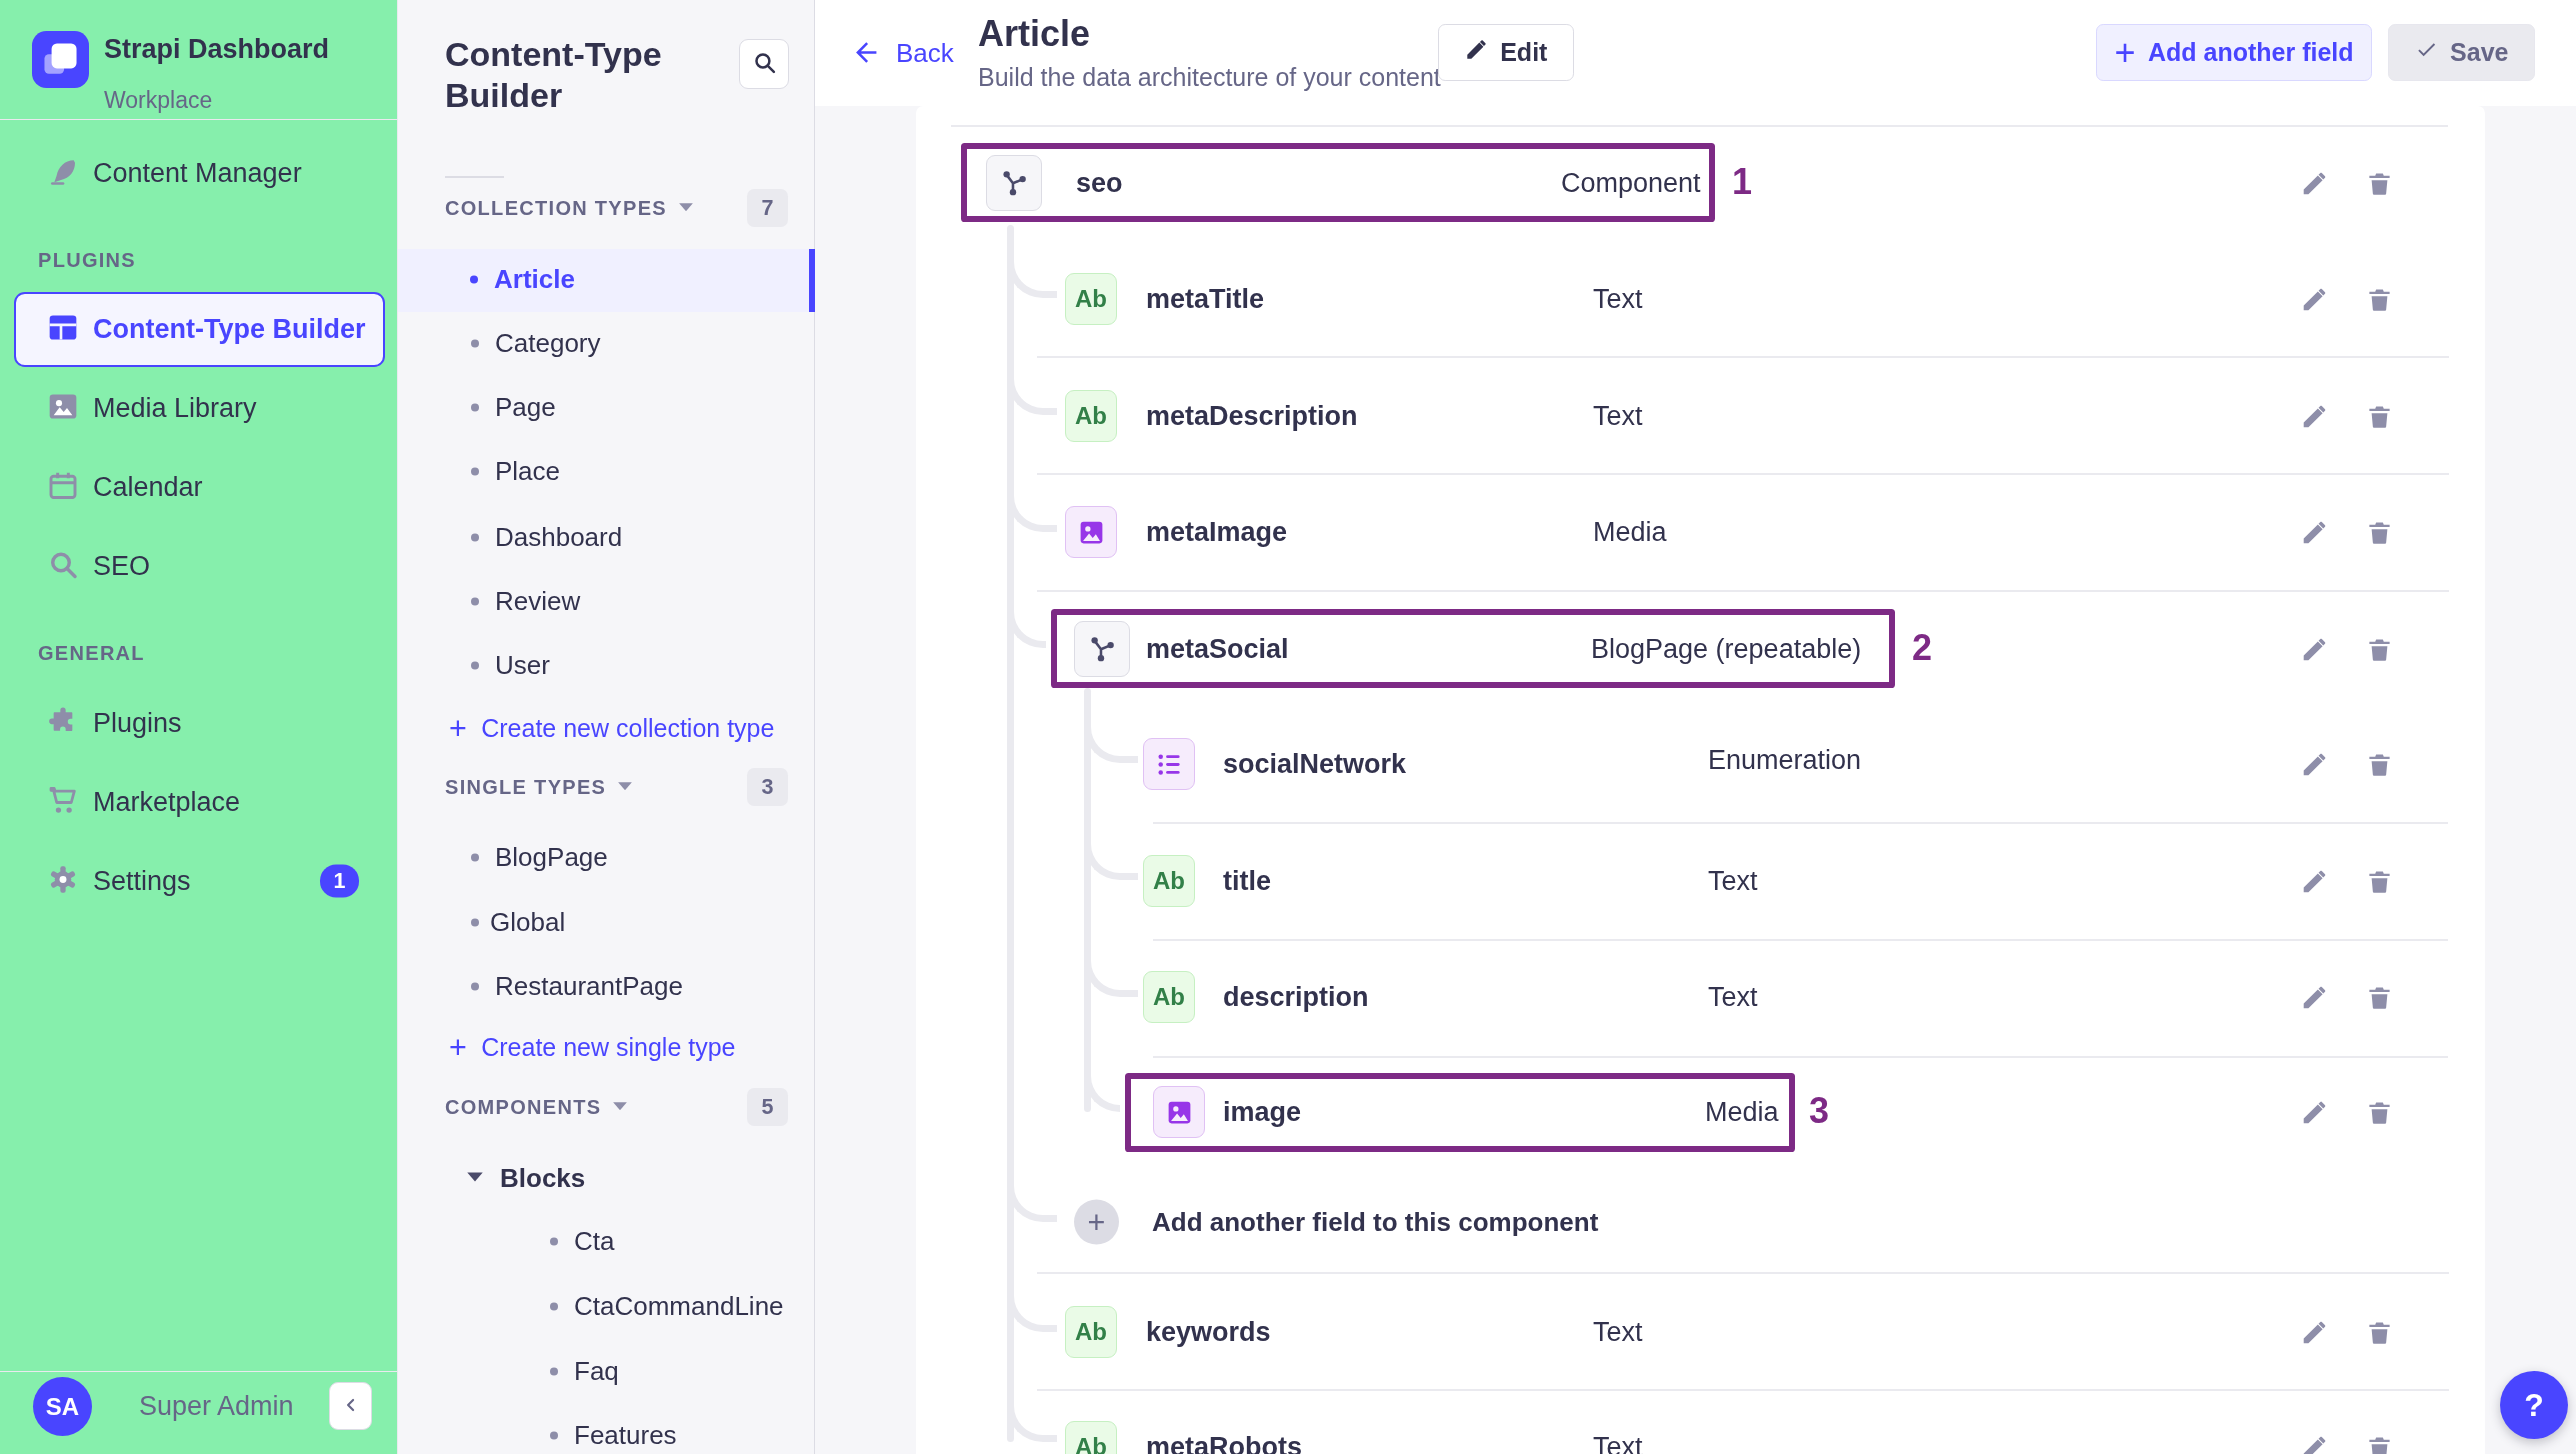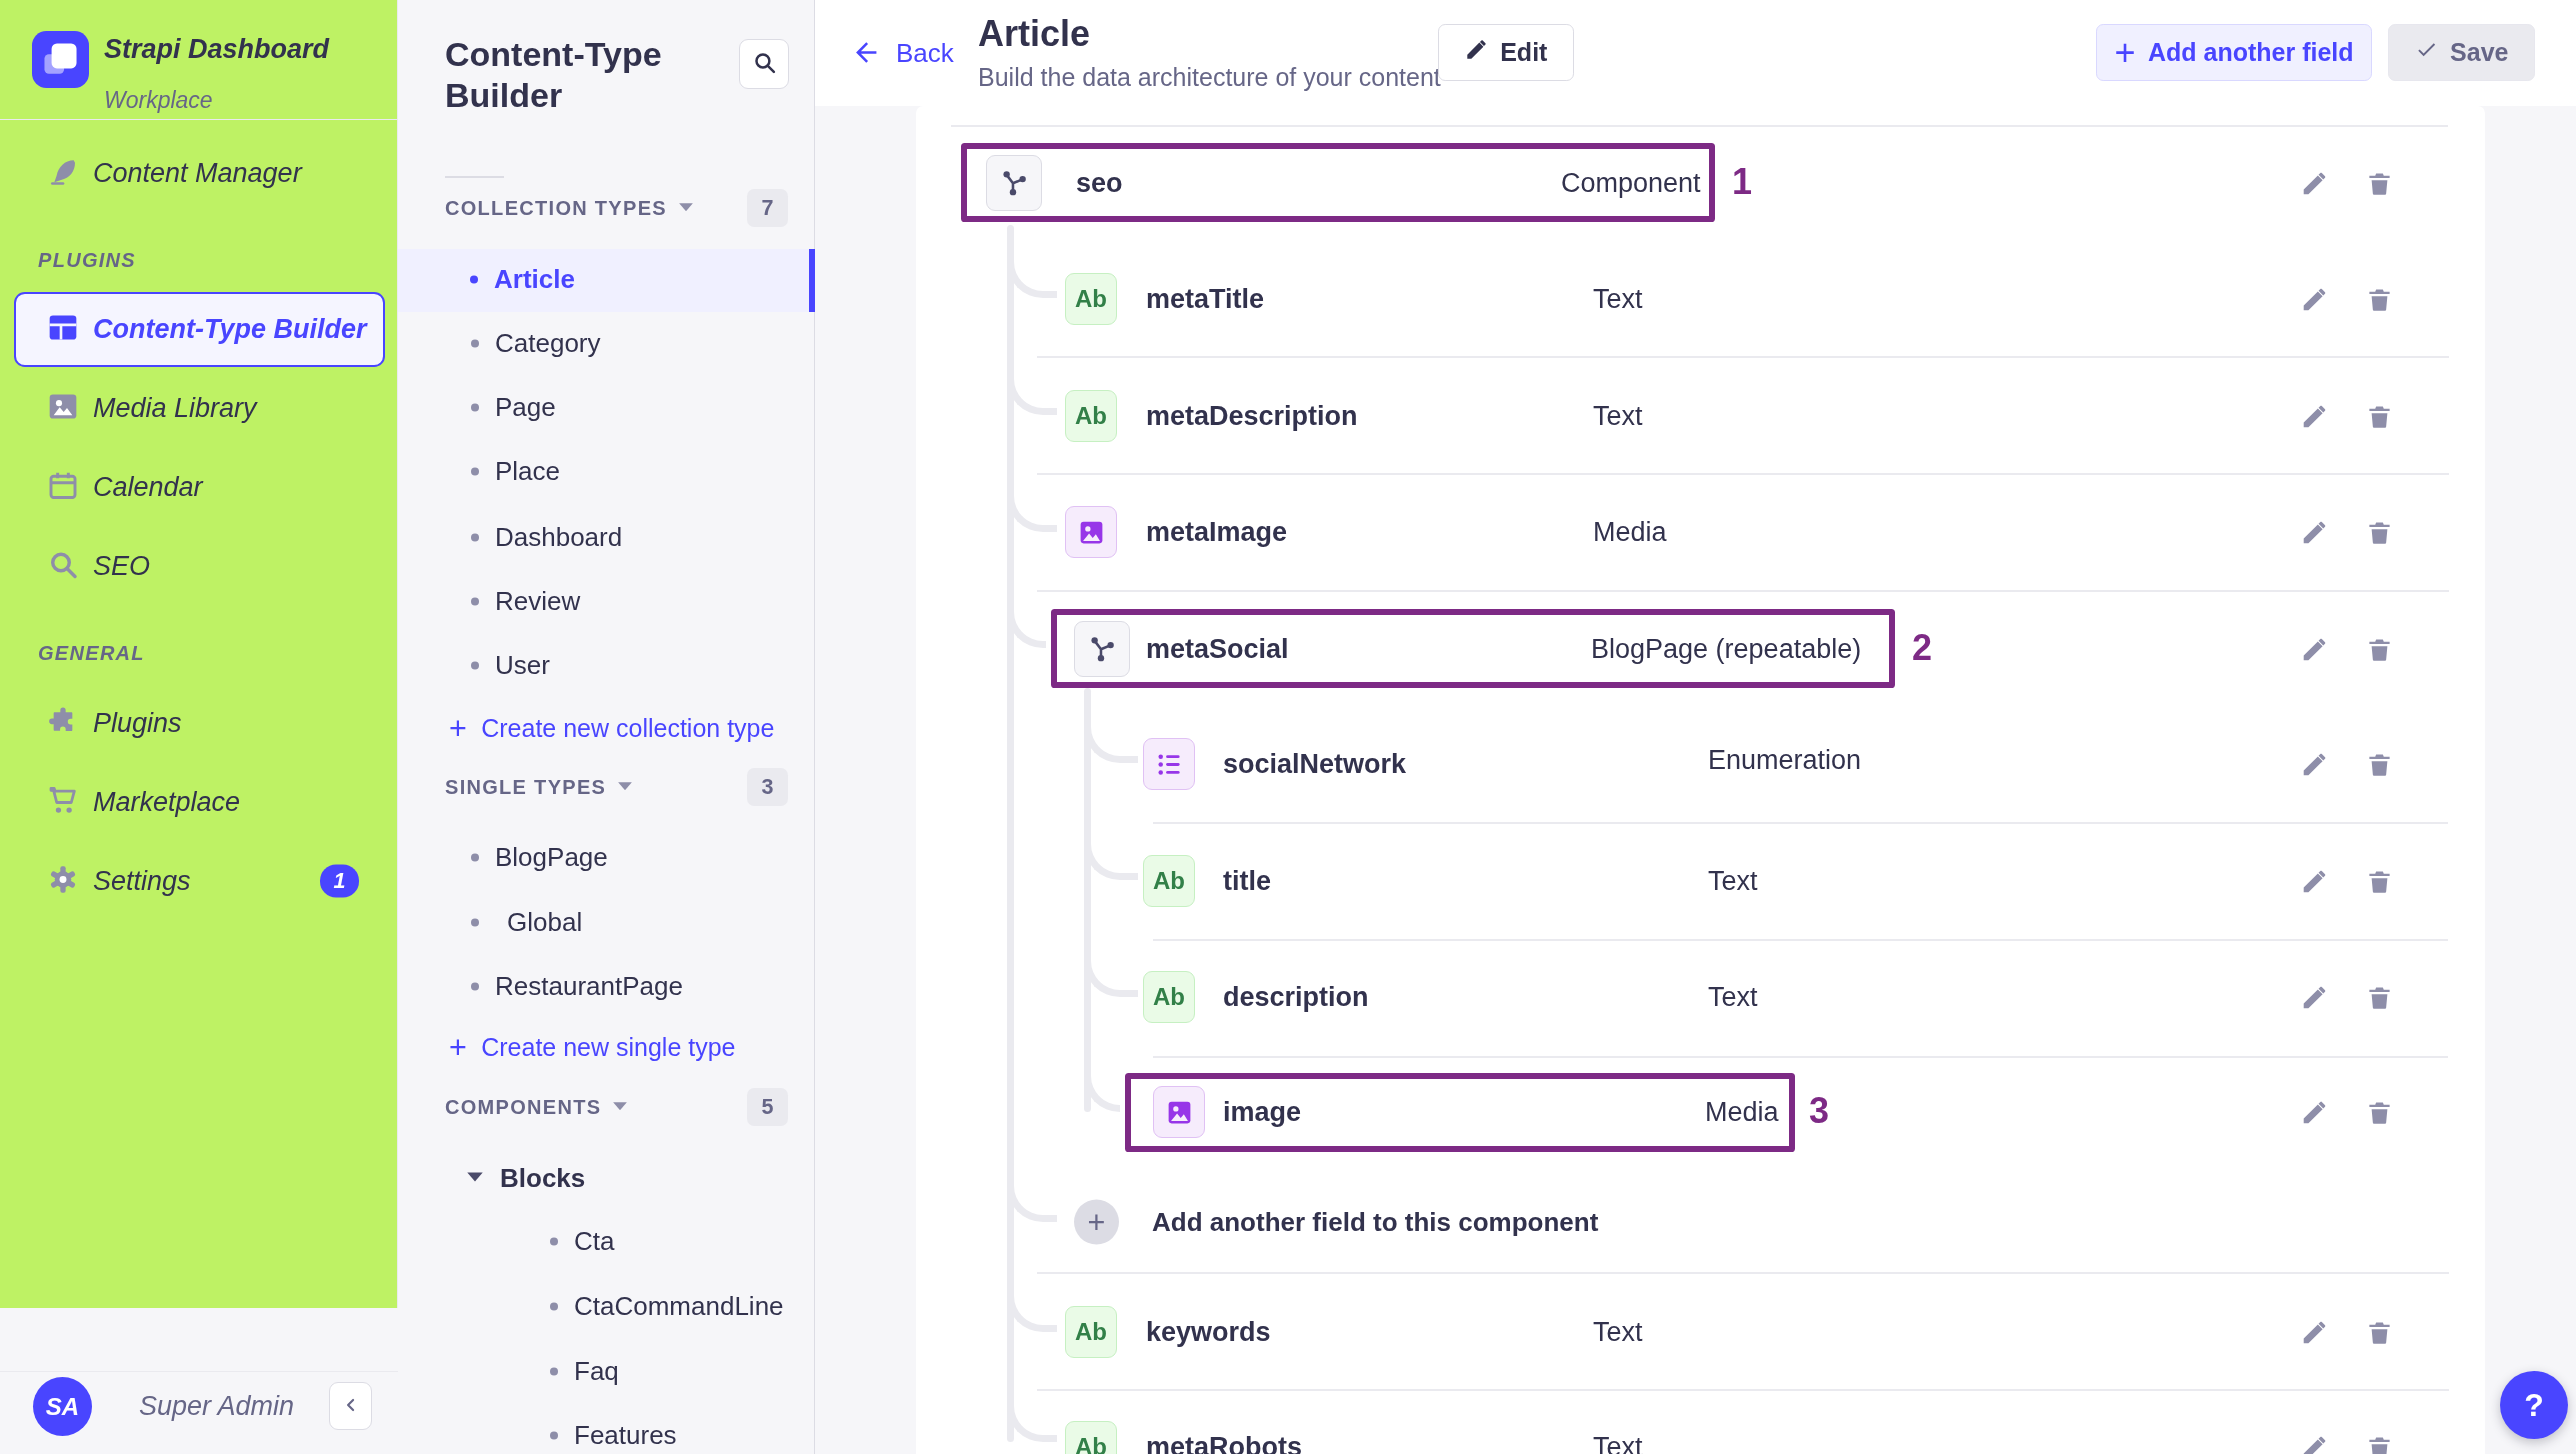--- a/index.html
+++ b/index.html
@@ -3,22 +3,22 @@
 <meta charset="utf-8">
 <style>
   * { margin:0; padding:0; box-sizing:border-box; }
   html,body { width:2576px; height:1454px; overflow:hidden; background:#f6f6f9;
     font-family:"Liberation Sans", sans-serif; color:#32324d; }
   .app { position:relative; width:2576px; height:1454px; overflow:hidden; }
   .abs { position:absolute; }
   .vc  { transform:translateY(-50%); }
 
   
-  .sidebar { position:absolute; left:0; top:0; width:398px; height:1308px;
-    background:#bef264; border-right:0.9px solid #eaeaef; z-index:5;font-style:italic; }
+  .sidebar { position:absolute; left:0; top:0; width:398px; height:1454px;
+    background:#86efac; border-right:0.9px solid #eaeaef; z-index:5; }
   .logo { position:absolute; left:32px; top:30.5px; width:57px; height:57px;
     border-radius:14.4px; background:#4945ff; }
   .brand-title { position:absolute; left:104px; top:34px; font-size:27px; font-weight:700; color:#32324d; }
   .brand-sub   { position:absolute; left:104px; top:70px; font-size:23px; color:#666687;margin-top:17px; }
   .sb-divider  { position:absolute; left:0; width:398px; height:0.9px; background:#eaeaef; }
   .sb-item-label { font-size:27px; color:#32324d; font-weight:500; white-space:nowrap; }
   .sb-header { font-size:20px; font-weight:700; letter-spacing:1.3px; color:#666687; }
   .sb-active { position:absolute; left:13.5px; top:292px; width:371px; height:75px;
     border:2.7px solid #4945ff; background:#f5f5ff; border-radius:10.8px; }
   .badge-ind { background:#4945ff; color:#fff; font-size:21.5px; font-weight:700;
@@ -263,21 +263,21 @@
       </span>
     </div>
     <div class="count-badge vc" style="top:787px">3</div>
 
     <div class="p-item vc" style="left:73px; top:857px">
       <span class="bullet"></span>
       <span class="p-label" style="margin-left:16px">BlogPage</span>
     </div>
     <div class="p-item vc" style="left:73px; top:922px">
       <span class="bullet"></span>
-      <span class="p-label" style="margin-left:28px">Global</span>
+      <span class="p-label" style="margin-left:11px">Global</span>
     </div>
     <div class="p-item vc" style="left:73px; top:986px">
       <span class="bullet"></span>
       <span class="p-label" style="margin-left:16px">RestaurantPage</span>
     </div>
     <div class="p-item vc" style="left:51px; top:1047px">
       <span class="plus-glyph">+</span>
       <span class="create-link" style="margin-left:14.4px">Create new single type</span>
     </div>
 

